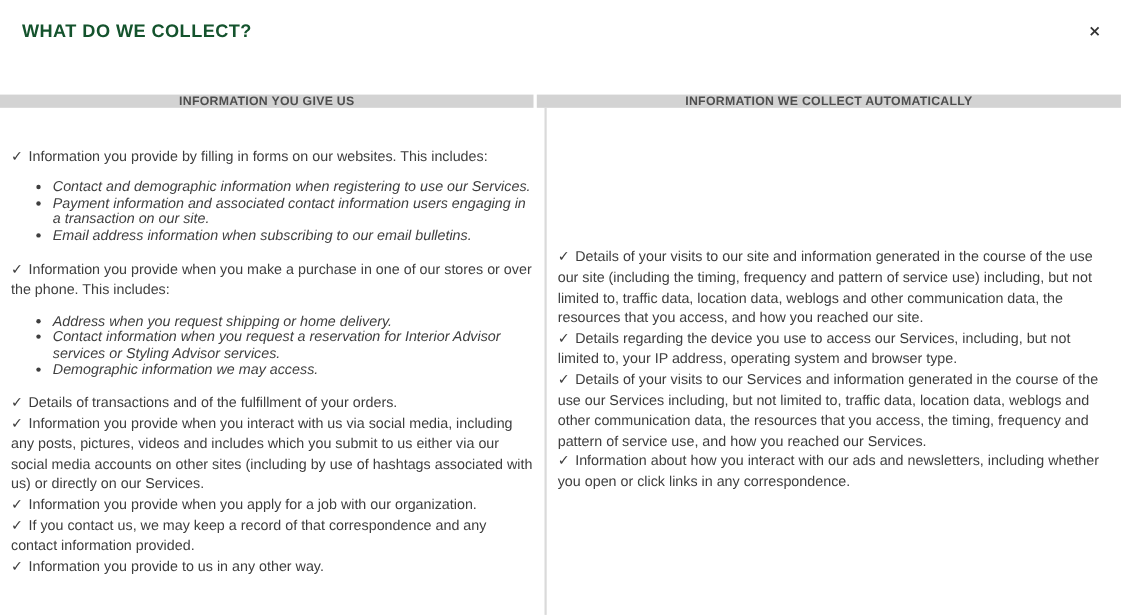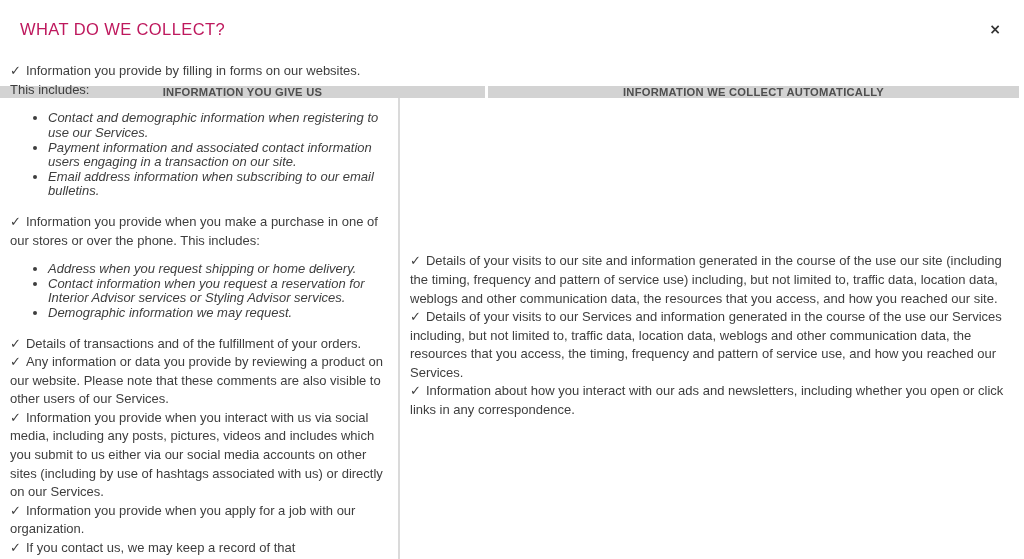--- a/index.html
+++ b/index.html
@@ -18,23 +18,23 @@
   
   .modal-top {
     position: relative;
     height: 66px;
     background: #ffffff;
   }
   .modal-title {
     position: absolute;
     left: 20px; top: 20px;
     font-size: 16.5px;
-    font-weight: 400;
+    font-weight: 700;
     letter-spacing: 0.4px;
-    color: #be185d;
+    color: #14532d;
   }
   .close-btn {
     position: absolute;
     top: 20px; right: 21px;
     background: none; border: none;
     font-size: 14px; font-weight: 700;
     color: #333333;
     cursor: pointer;
     line-height: 14px;
     padding: 2px;
@@ -71,21 +71,21 @@
   }
   .cell {
     display: flex;
     flex-direction: column;
     justify-content: center;
     color: #3e3e3e;
     font-size: 13px;
     line-height: 18.6px;
   }
   .cell-left {
-    width: 398px;
+    width: 495px;
     padding: 0 10px 0 10px;
   }
   .col-divider {
     width: 2px;
     background: #dadada;
     height: 100%;
   }
   .cell-right {
     flex: 1;
     padding: 15px 12px 0 10px;
@@ -130,28 +130,25 @@
         <li>Payment information and associated contact information users engaging in a transaction on our site.</li>
         <li>Email address information when subscribing to our email bulletins.</li>
       </ul>
 
       <div class="item">
         <span class="check">✓</span><span>Information you provide when you make a purchase in one of our stores or over the phone. This includes:</span>
       </div>
       <ul>
         <li>Address when you request shipping or home delivery.</li>
         <li>Contact information when you request a reservation for Interior Advisor services or Styling Advisor services.</li>
-        <li>Demographic information we may request.</li>
+        <li>Demographic information we may access.</li>
       </ul>
 
       <div class="item">
         <span class="check">✓</span><span>Details of transactions and of the fulfillment of your orders.</span>
-      </div>
-      <div class="item">
-        <span class="check">✓</span><span>Any information or data you provide by reviewing a product on our website. Please note that these comments are also visible to other users of our Services.</span>
       </div>
       <div class="item">
         <span class="check">✓</span><span>Information you provide when you interact with us via social media, including any posts, pictures, videos and includes which you submit to us either via our social media accounts on other sites (including by use of hashtags associated with us) or directly on our Services.</span>
       </div>
       <div class="item">
         <span class="check">✓</span><span>Information you provide when you apply for a job with our organization.</span>
       </div>
       <div class="item">
         <span class="check">✓</span><span>If you contact us, we may keep a record of that correspondence and any contact information provided.</span>
       </div>
@@ -160,20 +157,23 @@
       </div>
     </div>
 
     <div class="col-divider"></div>
 
     <div class="cell cell-right">
       <div class="item">
         <span class="check">✓</span><span>Details of your visits to our site and information generated in the course of the use our site (including the timing, frequency and pattern of service use) including, but not limited to, traffic data, location data, weblogs and other communication data, the resources that you access, and how you reached our site.</span>
       </div>
       <div class="item">
+        <span class="check">✓</span><span>Details regarding the device you use to access our Services, including, but not limited to, your IP address, operating system and browser type.</span>
+      </div>
+      <div class="item">
         <span class="check">✓</span><span>Details of your visits to our Services and information generated in the course of the use our Services including, but not limited to, traffic data, location data, weblogs and other communication data, the resources that you access, the timing, frequency and pattern of service use, and how you reached our Services.</span>
       </div>
       <div class="item">
         <span class="check">✓</span><span>Information about how you interact with our ads and newsletters, including whether you open or click links in any correspondence.</span>
       </div>
     </div>
 
   </div>
 </div>
 

